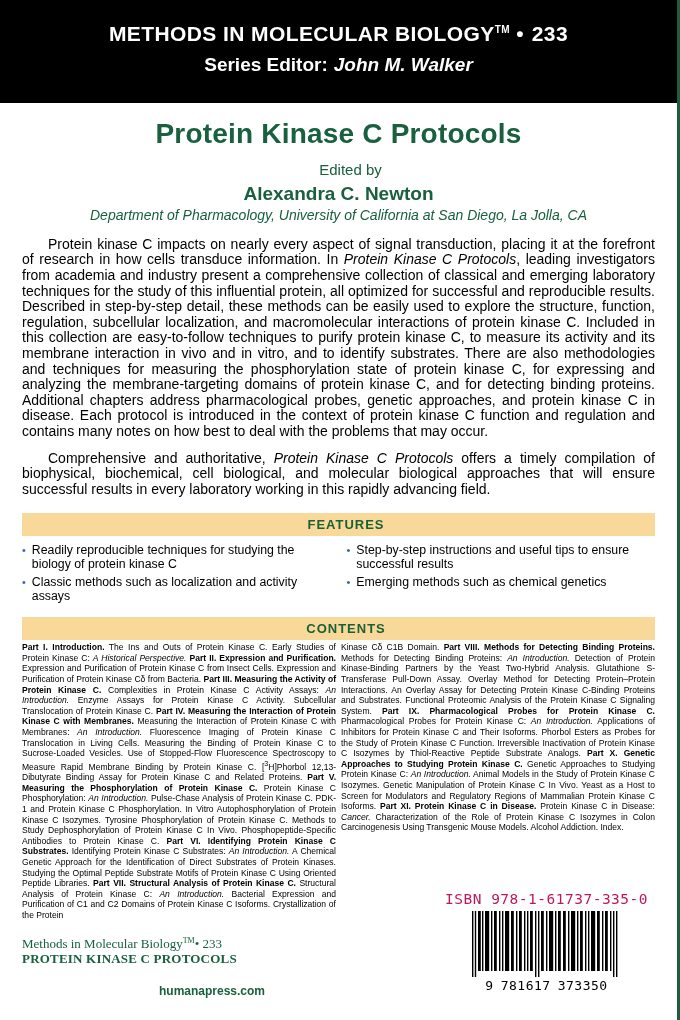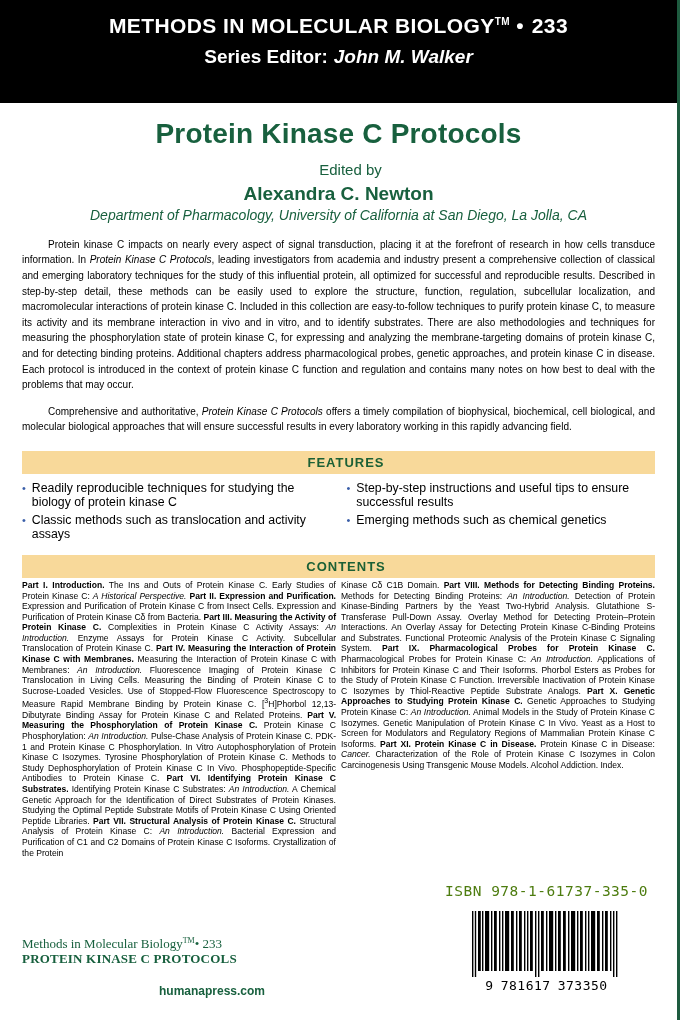--- a/index.html
+++ b/index.html
@@ -18,21 +18,21 @@
     box-sizing: border-box;
     border-right: 3px solid #1e5b3f;
     overflow: hidden;
   }
 
   
   .banner {
     background: #000000;
     color: #ffffff;
     text-align: center;
-    padding: 14px 0 14px 0;
+    padding: 22px 0 14px 0;
     height: 103px;
     box-sizing: border-box;
   }
   .banner-series {
     font-family: "Liberation Sans", sans-serif;
     font-weight: bold;
     font-size: 21px;
     letter-spacing: 0.4px;
     line-height: 1.1;
     white-space: nowrap;
@@ -83,21 +83,21 @@
   .editor-affil {
     margin-top: 2px;
     font-size: 14px;
     font-style: italic;
     color: #18603e;
   }
 
   
   .bodycopy {
     margin: 14px 22px 16px 22px;
-    font-size: 10px;
+    font-size: 14px;
     line-height: 15.6px;
     text-align: justify;
     color: #000000;
   }
   .bodycopy p {
     margin: 0 0 11px 0;
     text-indent: 26px;
   }
   .bodycopy i { font-style: italic; }
 
@@ -192,22 +192,22 @@
     position: absolute;
     right: 28px;
     bottom: 26px;
     width: 205px;
     text-align: center;
   }
   .isbn-text {
     font-family: "DejaVu Sans Mono", monospace;
     font-size: 14.5px;
     letter-spacing: 0.5px;
-    color: #4d7c0f;
-    margin-bottom: 12px;
+    color: #be185d;
+    margin-bottom: 4px;
     white-space: nowrap;
   }
   .barcode-wrap {
     display: inline-block;
     background: #fff;
     padding: 0;
   }
   .barcode-bars {
     display: block;
     height: 66px;
@@ -255,21 +255,21 @@
 
   <div class="sectionbar">FEATURES</div>
   <div class="features">
     <div class="feat-col">
       <div class="feat-item">
         <span class="feat-bullet">•</span>
         <span>Readily reproducible techniques for studying the biology of protein kinase C</span>
       </div>
       <div class="feat-item">
         <span class="feat-bullet">•</span>
-        <span>Classic methods such as translocation and activity assays</span>
+        <span>Classic methods such as localization and activity assays</span>
       </div>
     </div>
     <div class="feat-col">
       <div class="feat-item">
         <span class="feat-bullet">•</span>
         <span>Step-by-step instructions and useful tips to ensure successful results</span>
       </div>
       <div class="feat-item">
         <span class="feat-bullet">•</span>
         <span>Emerging methods such as chemical genetics</span>

